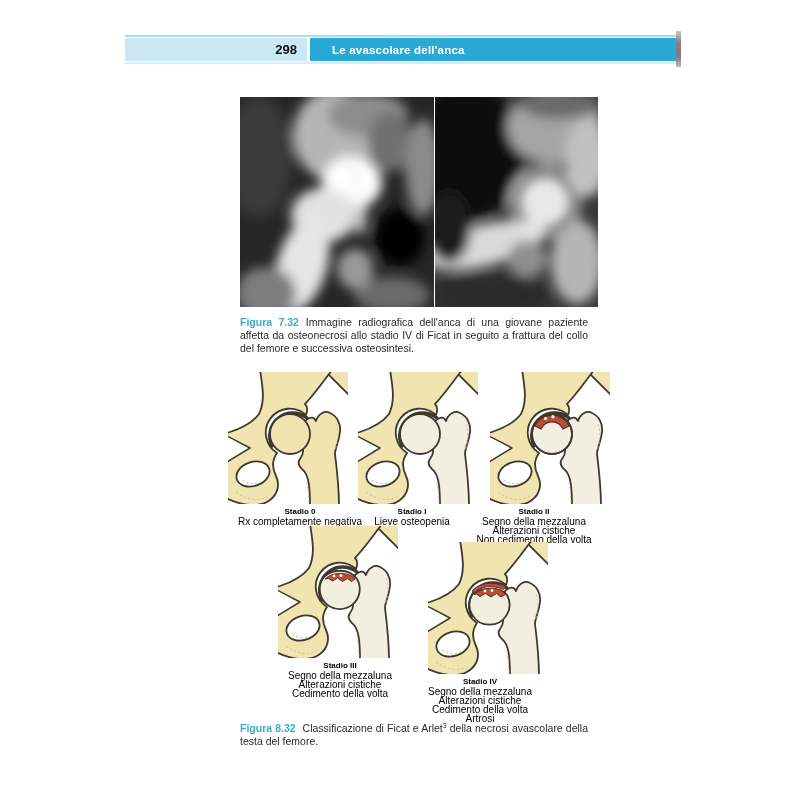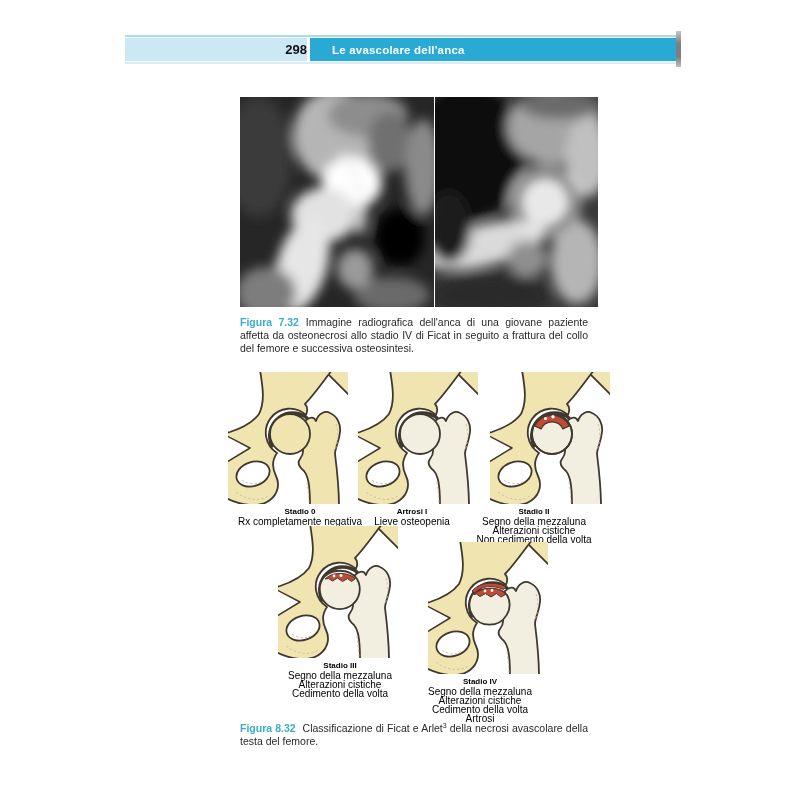--- a/index.html
+++ b/index.html
@@ -4,21 +4,21 @@
 <style>
   html,body{margin:0;padding:0;background:#fff;}
   .page{position:relative;width:800px;height:800px;background:#ffffff;overflow:hidden;
         font-family:"Liberation Sans",sans-serif;}
   .abs{position:absolute;}
 
   
   .head-topline{left:125px;top:35px;width:556px;height:2px;background:var(--light-cyan,#aadcf0);}
   .head-botline{left:125px;top:62px;width:556px;height:2px;background:#d8edf8;}
   .pagenum-box{left:125px;top:38px;width:182px;height:23px;background:var(--page-box,#cde8f5);
-               display:flex;align-items:center;justify-content:flex-end;box-sizing:border-box;
+               display:flex;align-items:center;justify-content:flex-end;padding-right:10px;box-sizing:border-box;
                font-size:13px;font-weight:bold;color:#101010;}
   .head-bar{left:310px;top:38px;width:366px;height:23px;background:var(--bar,#29aad5);
             display:flex;align-items:center;padding-left:22px;box-sizing:border-box;
             color:#ffffff;font-size:11.5px;font-weight:bold;letter-spacing:.2px;}
   .head-tick{left:676px;top:31px;width:5px;height:36px;
              background:linear-gradient(#c6c6c6,#7e7e7e 35%,#7e7e7e 72%,#bfbfbf);}
 
   
   .xray{position:absolute;display:block;}
 
@@ -130,21 +130,21 @@
     <path d="M14,108 C20,113 30,113 36,108" stroke="#c9bf9f" stroke-width="0.9" stroke-dasharray="2.5 2" fill="none"></path>
     <path d="M44,74 A23,23 0 0 1 79,46" fill="none" stroke="#3f382e" stroke-width="3.4" stroke-linecap="round"></path>
     <path d="M77,49 C83,44 86,45 88,49 C90,42 97,38 102,41 C109,44 113,52 112,60
              C111,70 107,76 107,82 C109,98 111,116 111,134 L82,134
              C82,112 80,104 76,99 C71,95 69,91 72,87 C75,83 75.5,80 75,77 Z" fill="#f2efe1" stroke="#3f382e" stroke-width="1.8" stroke-linejoin="round"></path>
     <path d="M108,52 C111,60 110,70 107,78" stroke="#c9bf9f" stroke-width="0.9" stroke-dasharray="2.5 2" fill="none"></path>
     <path d="M79,110 C80,118 81,126 81,132" stroke="#c9bf9f" stroke-width="0.9" stroke-dasharray="2.5 2" fill="none"></path>
     <circle cx="62" cy="62" r="20" fill="#f2efe1" stroke="#3f382e" stroke-width="1.8"></circle>
   </svg>
         <div class="stage-label" style="margin-left:-36px">
-      <div class="stage-title">Artrosi I</div>
+      <div class="stage-title">Stadio I</div>
       <div class="stage-line">Lieve osteopenia</div>
     </div>
       </div>
       <div class="stage" style="left: 490px; top: 372px;">
         <svg width="120" height="132" viewBox="0 0 120 132">
     <path d="M95,-3 L123,-3 L123,25 Z" fill="#f0e5b0" stroke="#3f382e" stroke-width="1.8"></path>
     <path d="M32,-2 C35,16 37,30 31,42 C25,50 14,56 2,60 L-2,61 L-2,126
              C14,134 32,136 42,128 C50,122 52,112 48,104 C44,96 44,88 49,81
              A24,24 0 1 1 78,43 C80,38 79,34 77,32 C85,24 95,10 104,-2 Z" fill="#f0e5b0" stroke="#3f382e" stroke-width="1.8" stroke-linejoin="round"></path>
     <path d="M-1,64 L22,76 L-1,90 Z" fill="#fff" stroke="#3f382e" stroke-width="1.5" stroke-linejoin="round"></path>

